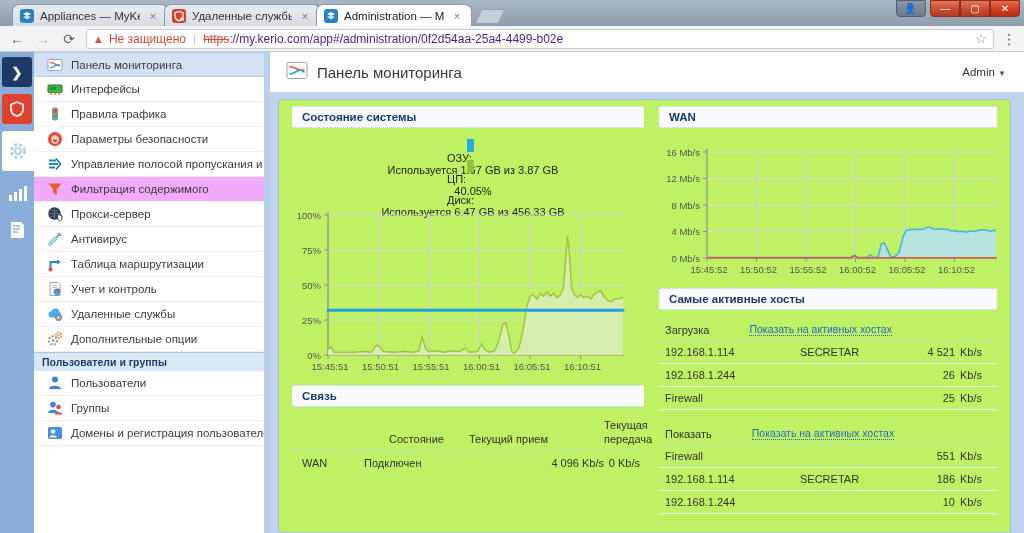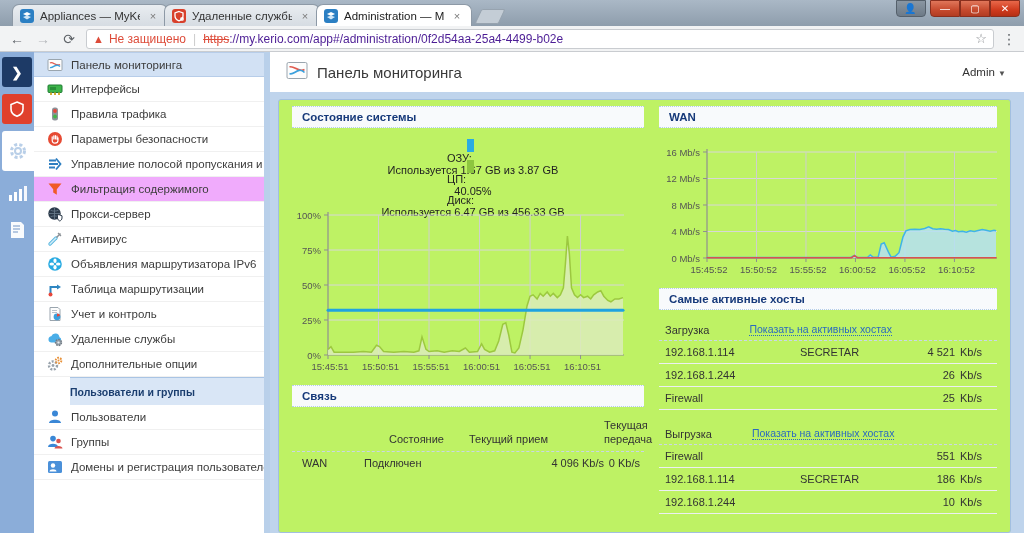--- a/index.html
+++ b/index.html
@@ -59,23 +59,23 @@
   .rail-item.red  { background:#e0402c; }
   .rail-item.active-tab { background:#fff; width:32px; border-radius:3px 0 0 3px; margin-left:2px; height:40px; }
   .rail-item svg { display:block; }
 
   .menu { width:230px; background:#fff; flex:none; overflow:hidden; }
   .menu-row { height:25px; display:flex; align-items:center; gap:8px; padding:0 6px 0 13px;
     font-size:11.5px; color:#3c3c3c; border-bottom:1px solid #f0f0f0; white-space:nowrap; }
   .menu-row.selected { background:#d2e1f4; border-top:1px solid #b7cde9; border-bottom:1px solid #b7cde9; }
   .menu-row.hovered { background:#f0abfc; }
   .menu-row .mi { width:16px; height:16px; flex:none; }
-  .menu-section { height:28px; background:#d9e6f6; border-top:1px solid #a9c4e4;
-    font-size:10.5px; font-weight:bold; color:#1b3e6f; 
-    display:flex; align-items:center;margin-left:36px; }
+  .menu-section { height:19px; background:#d9e6f6; border-top:1px solid #a9c4e4;
+    font-size:10.5px; font-weight:bold; color:#1b3e6f; padding-left:8px;
+    display:flex; align-items:center; }
 
   .main { flex:1; margin-left:6px; display:flex; flex-direction:column; min-width:0; }
   .main-header { height:40px; background:#fff; display:flex; align-items:center;
     padding:0 18px 0 16px; gap:9px; flex:none; }
   .main-title { font-size:15px; color:#3a3a3a; }
   .admin-menu { margin-left:auto; font-size:11.5px; color:#333; }
   .admin-caret { font-size:8px; color:#555; }
 
   .content { flex:1; background:#bfd4ec; padding:7px 13px 0 8px; overflow:hidden; }
   .container { background:#bef264; border:1px solid #a2bfe0; border-radius:3px;
@@ -271,30 +271,20 @@
           <span>Прокси-сервер</span>
         </div>
         <div class="menu-row">
           <span class="mi"><svg width="16" height="16" viewBox="0 0 16 16">
               <path d="M3 13 L9 7" stroke="#5bb8e0" stroke-width="3.4" stroke-linecap="round"></path>
               <path d="M3 13 L9 7" stroke="#d5edf8" stroke-width="1.4" stroke-linecap="round"></path>
               <path d="M9.5 6.5 L13.5 2.5" stroke="#8a9096" stroke-width="1.4"></path>
               <path d="M11 2 L14 5" stroke="#8a9096" stroke-width="1.2"></path>
             </svg></span>
           <span>Антивирус</span>
-        </div>
-        <div class="menu-row">
-          <span class="mi"><svg width="16" height="16" viewBox="0 0 16 16">
-              <circle cx="8" cy="8" r="6.8" fill="#29abe2"></circle>
-              <ellipse cx="8" cy="4.8" rx="1.6" ry="2.3" fill="#fff"></ellipse>
-              <ellipse cx="8" cy="11.2" rx="1.6" ry="2.3" fill="#fff"></ellipse>
-              <ellipse cx="4.8" cy="8" rx="2.3" ry="1.6" fill="#fff"></ellipse>
-              <ellipse cx="11.2" cy="8" rx="2.3" ry="1.6" fill="#fff"></ellipse>
-            </svg></span>
-          <span>Объявления маршрутизатора IPv6</span>
         </div>
         <div class="menu-row">
           <span class="mi"><svg width="16" height="16" viewBox="0 0 16 16">
               <path d="M3.5 14 V6 H11" fill="none" stroke="#2e86c1" stroke-width="2"></path>
               <path d="M10 3.5 L14 6 L10 8.5 Z" fill="#2e86c1"></path>
               <circle cx="3.5" cy="13.5" r="2" fill="#e8463a"></circle>
             </svg></span>
           <span>Таблица маршрутизации</span>
         </div>
         <div class="menu-row">
@@ -508,21 +498,21 @@
                   <div>Firewall</div>
                   <div></div>
                   <div class="hv">25</div>
                   <div class="hu">Kb/s</div>
                 </div>
               </div>
 
             <div class="hosts-gap"></div>
 
             <div class="hosts-label-row">
-              <span>Выгрузка</span>
+              <span>Показать</span>
               <span class="hosts-link">Показать на активных хостах</span>
             </div>
             <div id="ulrows">
                 <div class="host-row">
                   <div>Firewall</div>
                   <div></div>
                   <div class="hv">551</div>
                   <div class="hu">Kb/s</div>
                 </div>
                 <div class="host-row">

